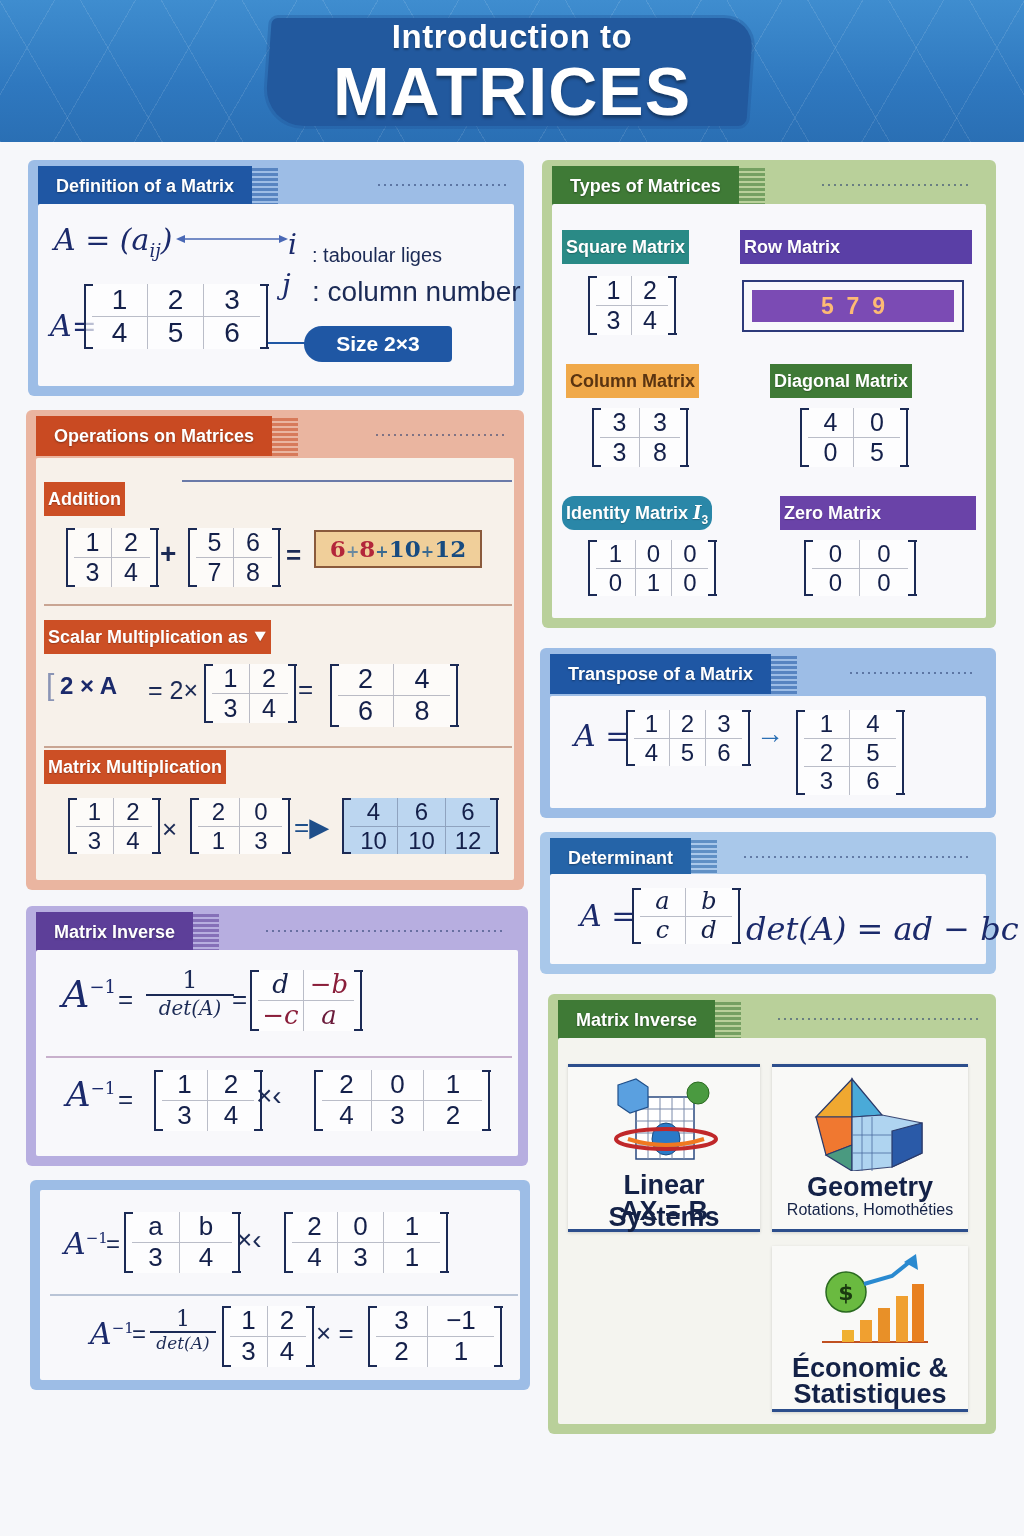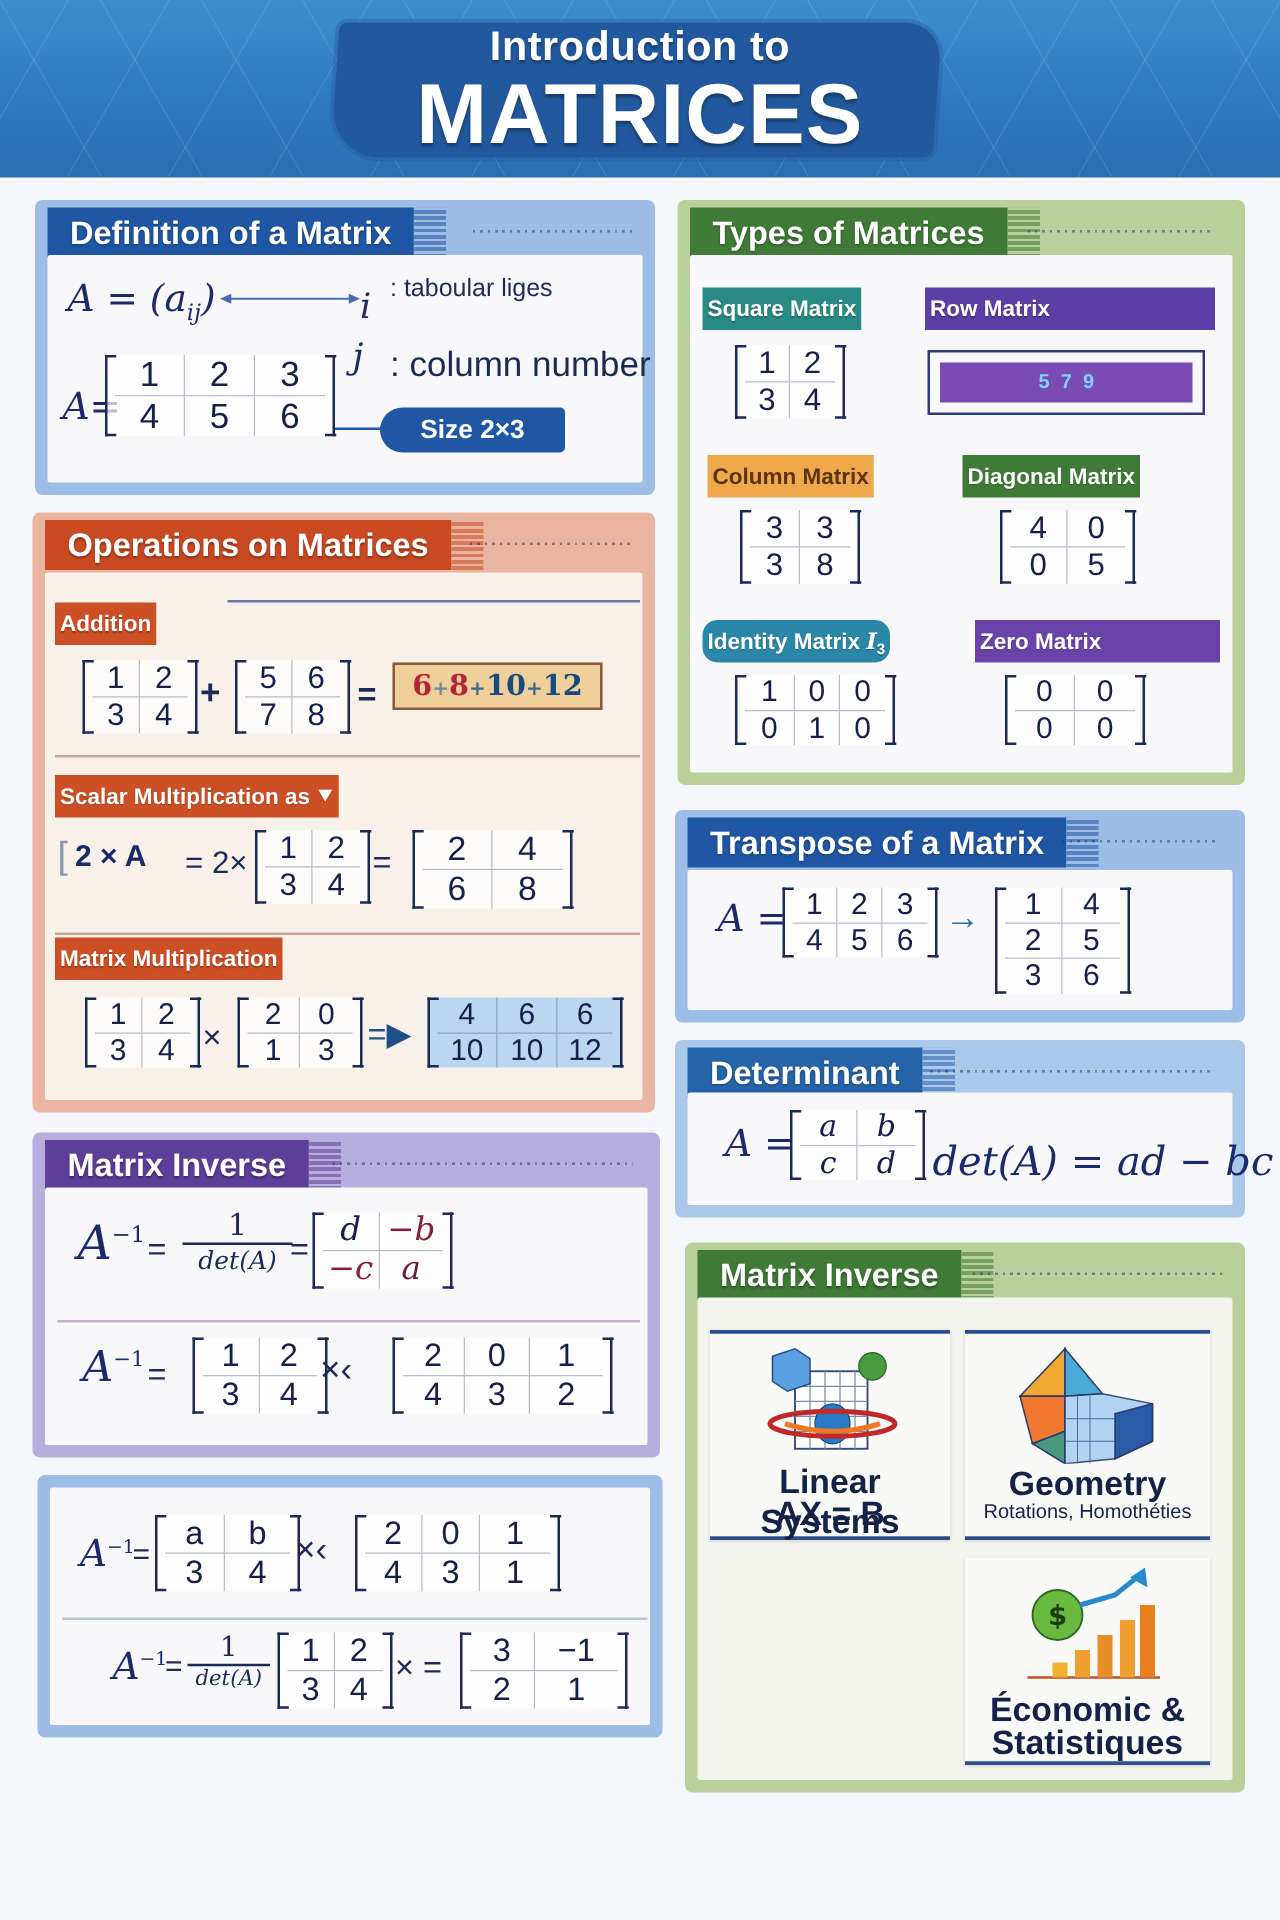--- a/index.html
+++ b/index.html
@@ -50,21 +50,21 @@
     padding: 10px;
   }
   .card .inner {
     position: absolute; left: 10px; right: 10px; bottom: 10px;
     background: #f8f8fb; border-radius: 2px;
   }
   .card-head {
     position: absolute; left: 10px; top: 6px; height: 40px;
     padding: 0 18px 0 18px; line-height: 40px;
     font-family: "Liberation Sans", sans-serif; font-weight: bold;
-    font-size: 26px; color: #fff;
+    font-size: 18px; color: #fff;
     text-shadow: 0 1px 2px rgba(0,0,0,0.35);
     white-space: nowrap;
   }
   .card-head::after {
     content: ""; position: absolute; right: -26px; top: 0; width: 26px; height: 100%;
     background: inherit; opacity: .55;
     -webkit-mask: repeating-linear-gradient(0deg,#000 0 3px,transparent 3px 5px);
             mask: repeating-linear-gradient(0deg,#000 0 3px,transparent 3px 5px);
   }
   .dots {
@@ -161,21 +161,21 @@
   <div class="card-head blue-head">Definition of a Matrix</div>
   <div class="dots" style="left:350px;width:130px;"></div>
   <div class="inner" style="top:44px;">
     <div class="math" style="left:16px;top:18px;font-size:30px;"><span>A = (a</span><sub style="font-size:18px;">ij</sub><span>)</span></div>
     <svg style="position:absolute;left:138px;top:28px;" width="112" height="14">
       <line x1="6" y1="7" x2="106" y2="7" stroke="#4a68b5" stroke-width="1.5"></line>
       <polygon points="0,7 9,3 9,11" fill="#4a68b5"></polygon>
       <polygon points="112,7 103,3 103,11" fill="#4a68b5"></polygon>
     </svg>
     <div class="math" style="left:250px;top:24px;font-size:28px;">i</div>
-    <div class="txt" style="left:274px;top:16px;font-size:20px;">: taboular liges</div>
+    <div class="txt" style="left:274px;top:40px;font-size:20px;">: taboular liges</div>
     <div class="math" style="left:244px;top:64px;font-size:28px;">j</div>
     <div class="txt" style="left:274px;top:72px;font-size:28px;">: column number</div>
     <div class="math" style="left:12px;top:104px;font-size:30px;">A=</div>
     <div class="mat mat-inner-bg" id="def-mat" style="left:46px;top:80px;grid-template-columns:56px 56px 56px;font-size:28px;">
         <div class="c">1</div>
         <div class="c">2</div>
         <div class="c lc">3</div>
         <div class="c lr">4</div>
         <div class="c lr">5</div>
         <div class="c lc lr">6</div>
@@ -342,21 +342,21 @@
     <div class="sub-head" style="left:10px;top:26px;background:#2a8a86;">Square Matrix</div>
     <div class="mat mat-inner-bg" id="t-square" style="left:36px;top:72px;grid-template-columns:36px 36px;font-size:25px;">
         <div class="c">1</div>
         <div class="c lc">2</div>
         <div class="c lr">3</div>
         <div class="c lc lr">4</div>
       </div>
 
     <div class="sub-head" style="left:188px;top:26px;width:232px;background:#5a3fa6;">Row Matrix</div>
     <div style="position:absolute;left:190px;top:76px;width:222px;height:52px;border:2px solid #2d3a7a;">
-      <div style="position:absolute;left:8px;top:8px;right:8px;height:32px;background:#7b4bb4;color:#7dd3fc;text-align:center;line-height:32px;font-family:'Liberation Sans',sans-serif;font-weight:bold;font-size:16px;white-space:pre;">5  7  9</div>
+      <div style="position:absolute;left:8px;top:8px;right:8px;height:32px;background:#7b4bb4;color:#fdba74;text-align:center;line-height:32px;font-family:'Liberation Sans',sans-serif;font-weight:bold;font-size:23px;white-space:pre;">5  7  9</div>
     </div>
 
     <div class="sub-head" style="left:14px;top:160px;background:#f0a94a;color:#5a3411;text-shadow:none;">Column Matrix</div>
     <div class="mat mat-inner-bg" id="t-column" style="left:40px;top:204px;grid-template-columns:40px 40px;font-size:25px;">
         <div class="c">3</div>
         <div class="c lc">3</div>
         <div class="c lr">3</div>
         <div class="c lc lr">8</div>
       </div>
 

